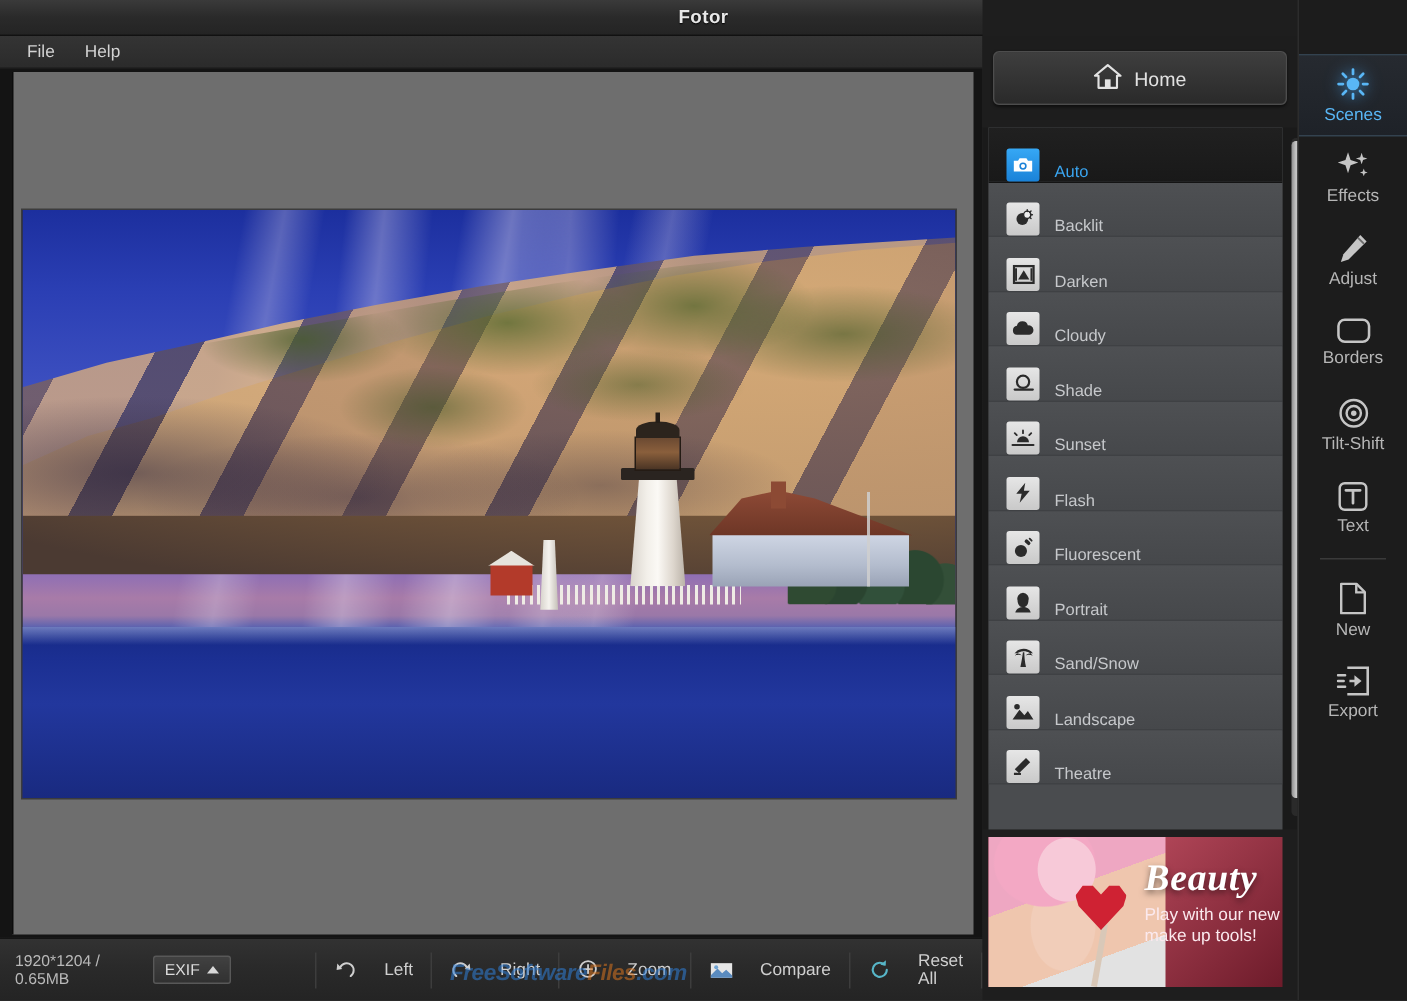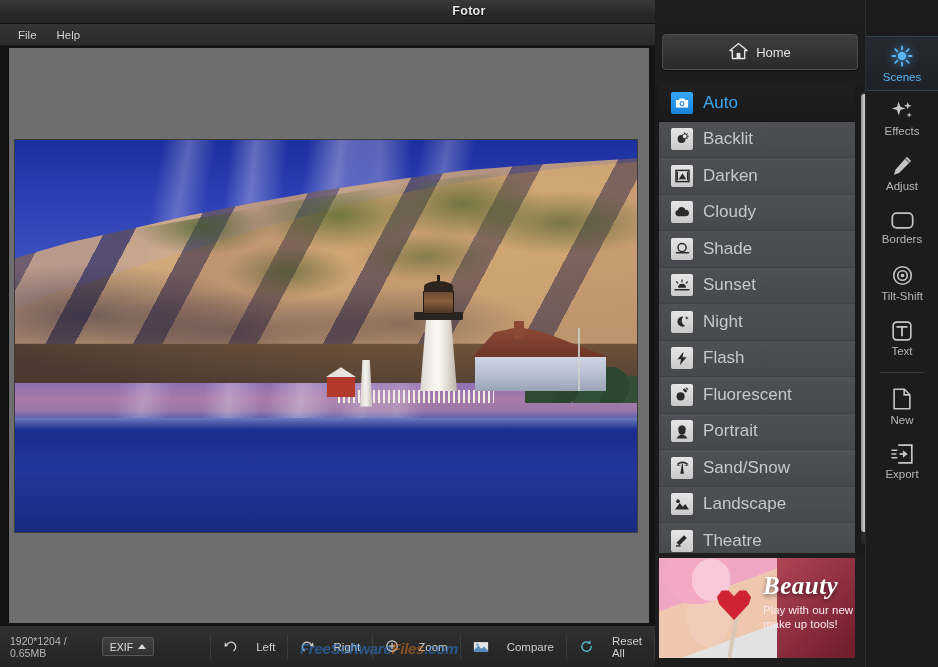--- a/index.html
+++ b/index.html
@@ -258,24 +258,24 @@
   #scenewrap {
     position:absolute; left:0; top:85px; width:210px; height:468px;
     background:#1a1a1a; padding-left: 4px;
   }
   #scenelist {
     position:relative; width:196px; height:100%;
     background: #4a4c4f;
     overflow:hidden;
   }
   .scene {
-    height: 36.5px; display:flex; align-items:center; gap:12px;
+    height: 36.5px; display:flex; align-items:flex-end; gap:12px;
     padding-left: 44px;
     border-bottom: 1px solid #3f4144;
-    color:#c6c8cb; font-size:17px;
+    color:#c6c8cb; font-size:11px;
     background: linear-gradient(180deg,#4e5053,#46484b);
   }
   .scene.active {
     background: linear-gradient(180deg,#202020,#191919);
     color:#3aa5f0; border-bottom-color:#141414;
   }
   .sicon {
     position:absolute; left:12px;
     width: 22px; height: 22px; border-radius: 2px;
     background: linear-gradient(180deg,#e6e6e6,#c9c9c9);
@@ -544,29 +544,20 @@
           <span class="sicon">
             <svg width="16" height="13" viewBox="0 0 17 14">
                 <path d="M4.2 9.5 A4.3 4.3 0 0 1 12.8 9.5 Z" fill="currentColor"></path>
                 <path d="M1 11.5 h15" stroke="currentColor" stroke-width="1.5" stroke-linecap="round"></path>
                 <path d="M8.5 1 v2 M2.6 3 l1.4 1.4 M14.4 3 l-1.4 1.4" stroke="currentColor" stroke-width="1.3" stroke-linecap="round"></path>
               </svg>
           </span>
           <span>Sunset</span>
         </div>
 
-        <div class="scene">
-          <span class="sicon">
-            <svg width="15" height="14" viewBox="0 0 16 15">
-                <path d="M11 11.6 A5.4 5.4 0 1 1 9 1.8 A5.9 5.9 0 0 0 11 11.6 Z" fill="currentColor"></path>
-                <path d="M12.6 1.2 l.6 1.4 1.4 .6 -1.4 .6 -.6 1.4 -.6-1.4 -1.4-.6 1.4-.6 Z" fill="currentColor"></path>
-              </svg>
-          </span>
-          <span>Night</span>
-        </div>
 
         <div class="scene">
           <span class="sicon">
             <svg width="12" height="15" viewBox="0 0 12 15">
                 <path d="M7.5 .8 L1.5 8.2 h3.6 L3.8 14.2 L10.5 6.2 H6.6 Z" fill="currentColor"></path>
               </svg>
           </span>
           <span>Flash</span>
         </div>
 

